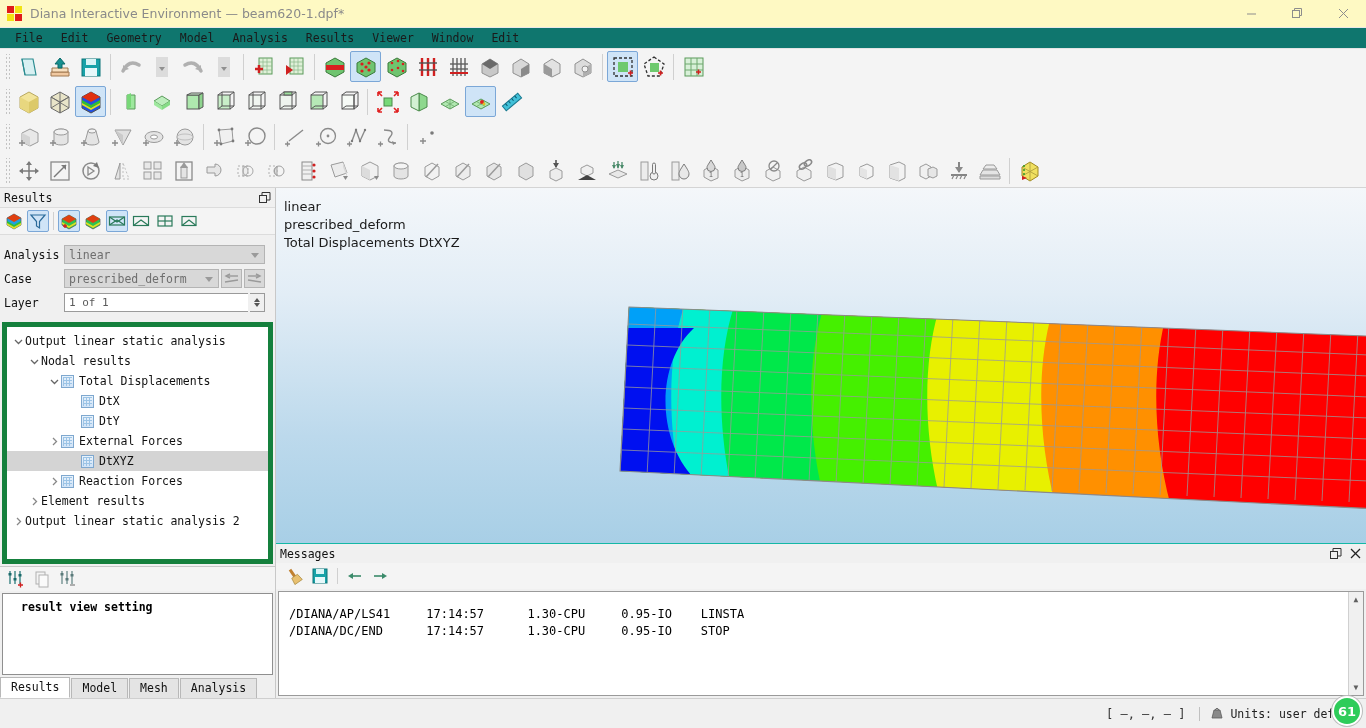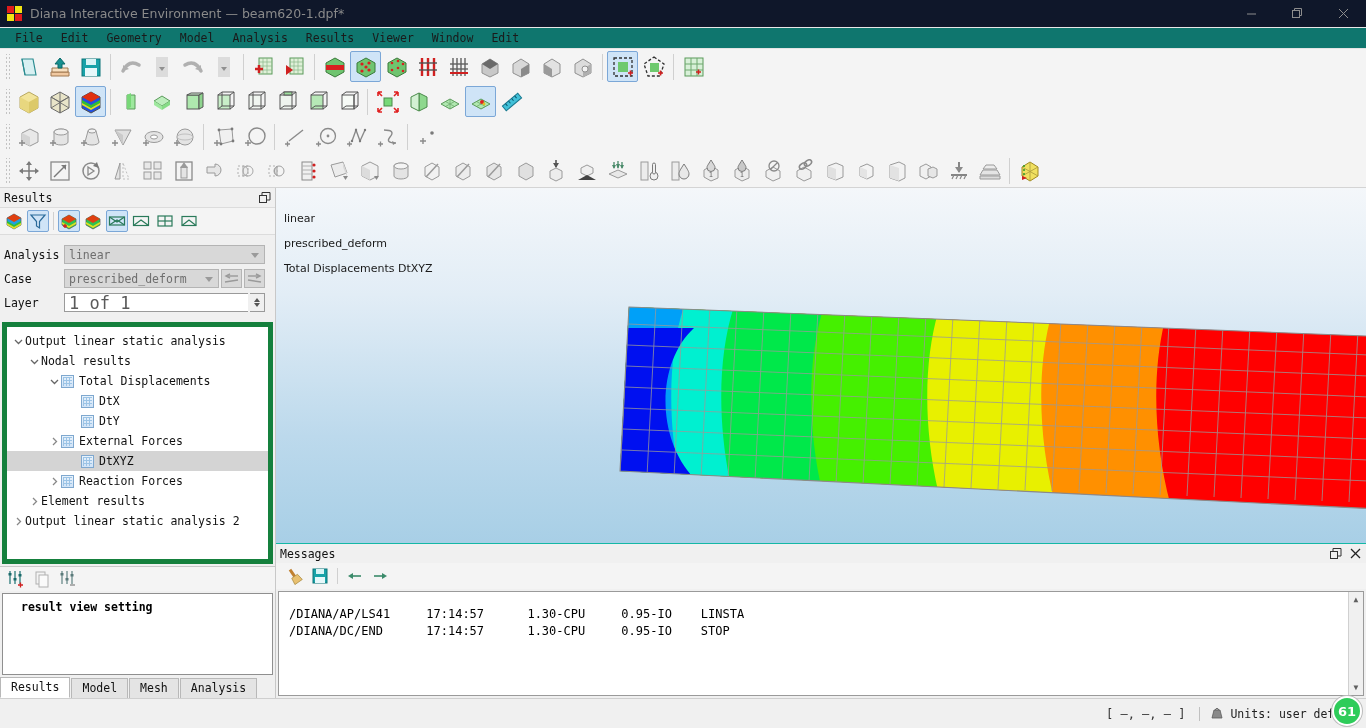--- a/index.html
+++ b/index.html
@@ -6,21 +6,21 @@
   html, body {
     width: 1366px; height: 728px;
     font-family: "Liberation Sans", sans-serif;
     overflow: hidden;
     background: #f0f0f0;
   }
   .app { position: relative; width: 1366px; height: 728px; display: flex; flex-direction: column; }
 
   
   .titlebar {
-    height: 28px; background: #0f172a; display: flex; align-items: center;
+    height: 28px; background: #fef9c3; display: flex; align-items: center;
     border-bottom: 1px solid #e8e8e8; flex: none;
   }
   .app-logo {
     width: 15px; height: 15px; margin-left: 7px; margin-right: 8px; position: relative; flex: none;
   }
   .app-logo .q { position: absolute; width: 7px; height: 7px; }
   .app-logo .q1 { left:0; top:0; background:#e01b1b; }
   .app-logo .q2 { right:0; top:0; background:#f2e312; }
   .app-logo .q3 { left:0; bottom:0; background:#f2e312; }
   .app-logo .q4 { right:0; bottom:0; background:#e01b1b; }
@@ -98,21 +98,21 @@
     display:flex;align-items:center;justify-content:center;color:#8c8c8c;flex:none;
   }
   .spin { width:15px;height:19px;background:#f0f0f0;border:1px solid #9a9a9a;border-left:none;
           display:flex;flex-direction:column;align-items:center;justify-content:center;flex:none;}
   .spin i { display:block;width:0;height:0;border-left:3px solid transparent;border-right:3px solid transparent; }
   .spin .up { border-bottom:4px solid #555; margin-bottom:1px; }
   .spin .dn { border-top:4px solid #555; }
   .inputbox {
     flex:1;height:19px;background:#fff;border:1px solid #9a9a9a;border-right:none;
     display:flex;align-items:center;padding-left:4px;
-    font-family:"DejaVu Sans Mono", monospace;font-size:17px;color:#5a5a5a;
+    font-family:"DejaVu Sans Mono", monospace;font-size:11px;color:#5a5a5a;
   }
 
   .tree {
     flex:1; margin: 3px 2px 2px 2px; background:#fff; border:5px solid #15803d; overflow:hidden;
     font-family:"DejaVu Sans Mono", monospace; font-size:11.5px; color:#111;
     padding-top: 4px;
   }
   .tnode { height: 20px; display:flex; align-items:center; }
   .tnode.selected { background:#d4d4d4; }
   .tchev { width:14px;height:14px;flex:none;display:flex;align-items:center;justify-content:center;color:#6a6a6a;font-size:10px; }
@@ -139,22 +139,22 @@
   }
   .tab.active { background:#fff; border-bottom:1px solid #fff; }
 
   
   .rightside { flex:1; display:flex; flex-direction:column; min-width:0; }
   .viewport {
     flex:1; position:relative; overflow:hidden;
     background: linear-gradient(to bottom, #f4f7fa 0%, #e2edf6 30%, #bcd9ec 70%, #a8cfe6 100%);
   }
   .overlay-text {
-    position:absolute; left:8px; top:18px;
-    font-family:"DejaVu Sans", sans-serif; font-size:11px; color:#1a1a1a; line-height:25px;
+    position:absolute; left:8px; top:10px;
+    font-family:"DejaVu Sans", sans-serif; font-size:13px; color:#1a1a1a; line-height:18px;
     white-space:pre;
   }
 
   
   .msgdock { height: 155px; flex:none; display:flex; flex-direction:column; background:#f0f0f0; border-top:1px solid #14b8a6; }
   .msg-title {
     height:19px; display:flex; align-items:center; padding:0 4px;
     font-family:"DejaVu Sans Mono", monospace; font-size:11.5px; color:#111;
   }
   .msg-toolbar { height:26px; display:flex; align-items:center; gap:3px; padding-left:8px; background:#f4f4f4; }

